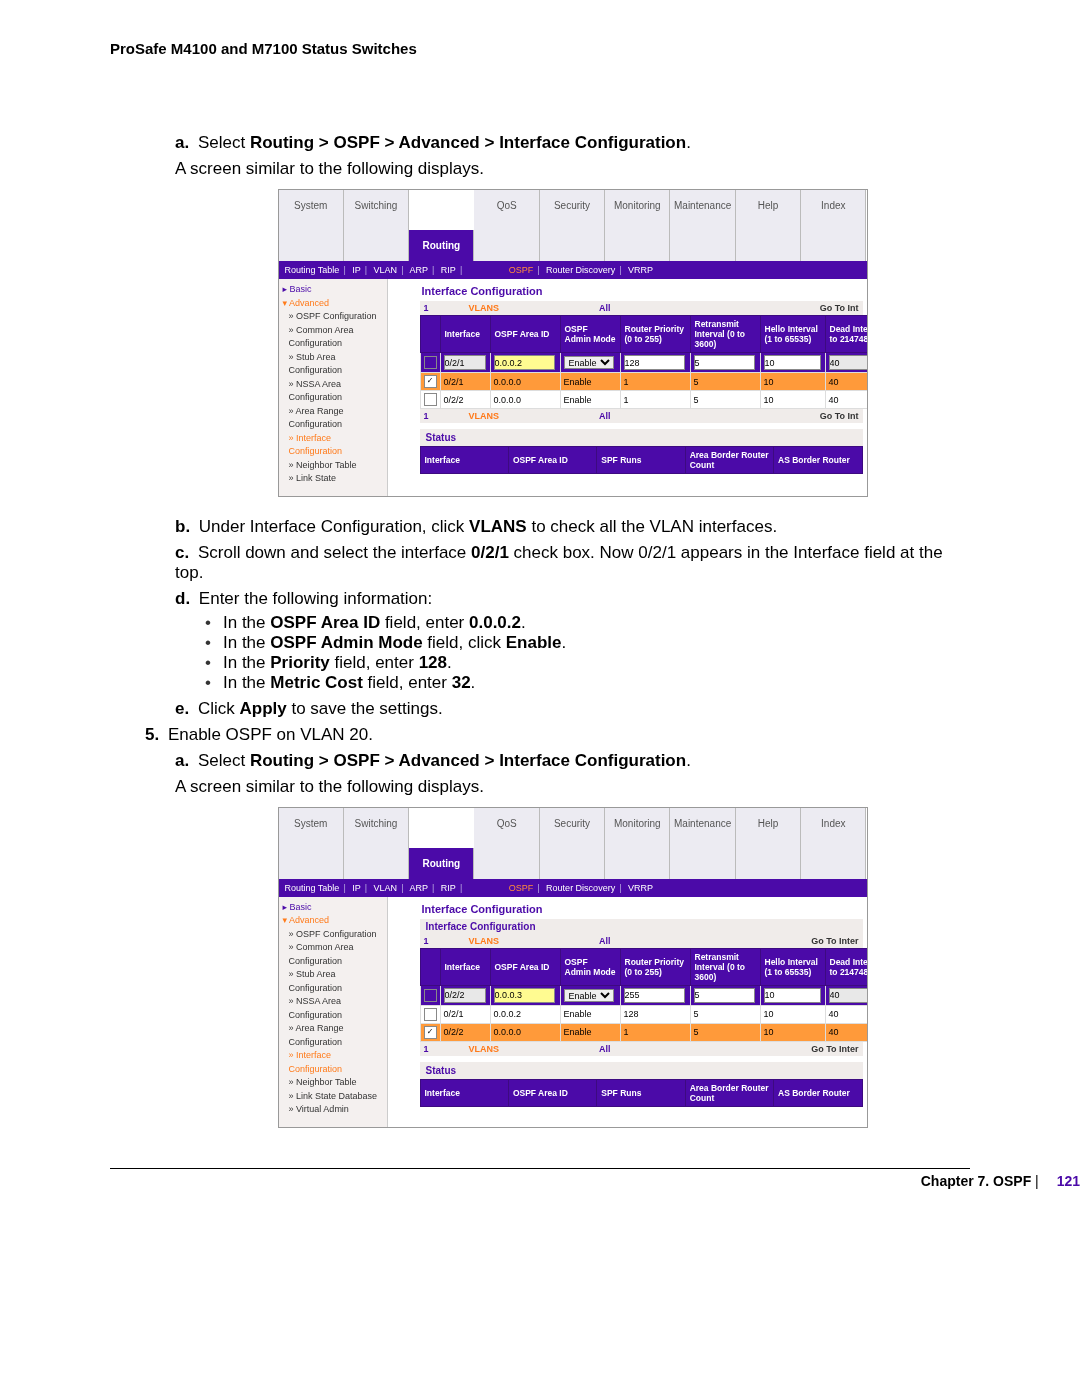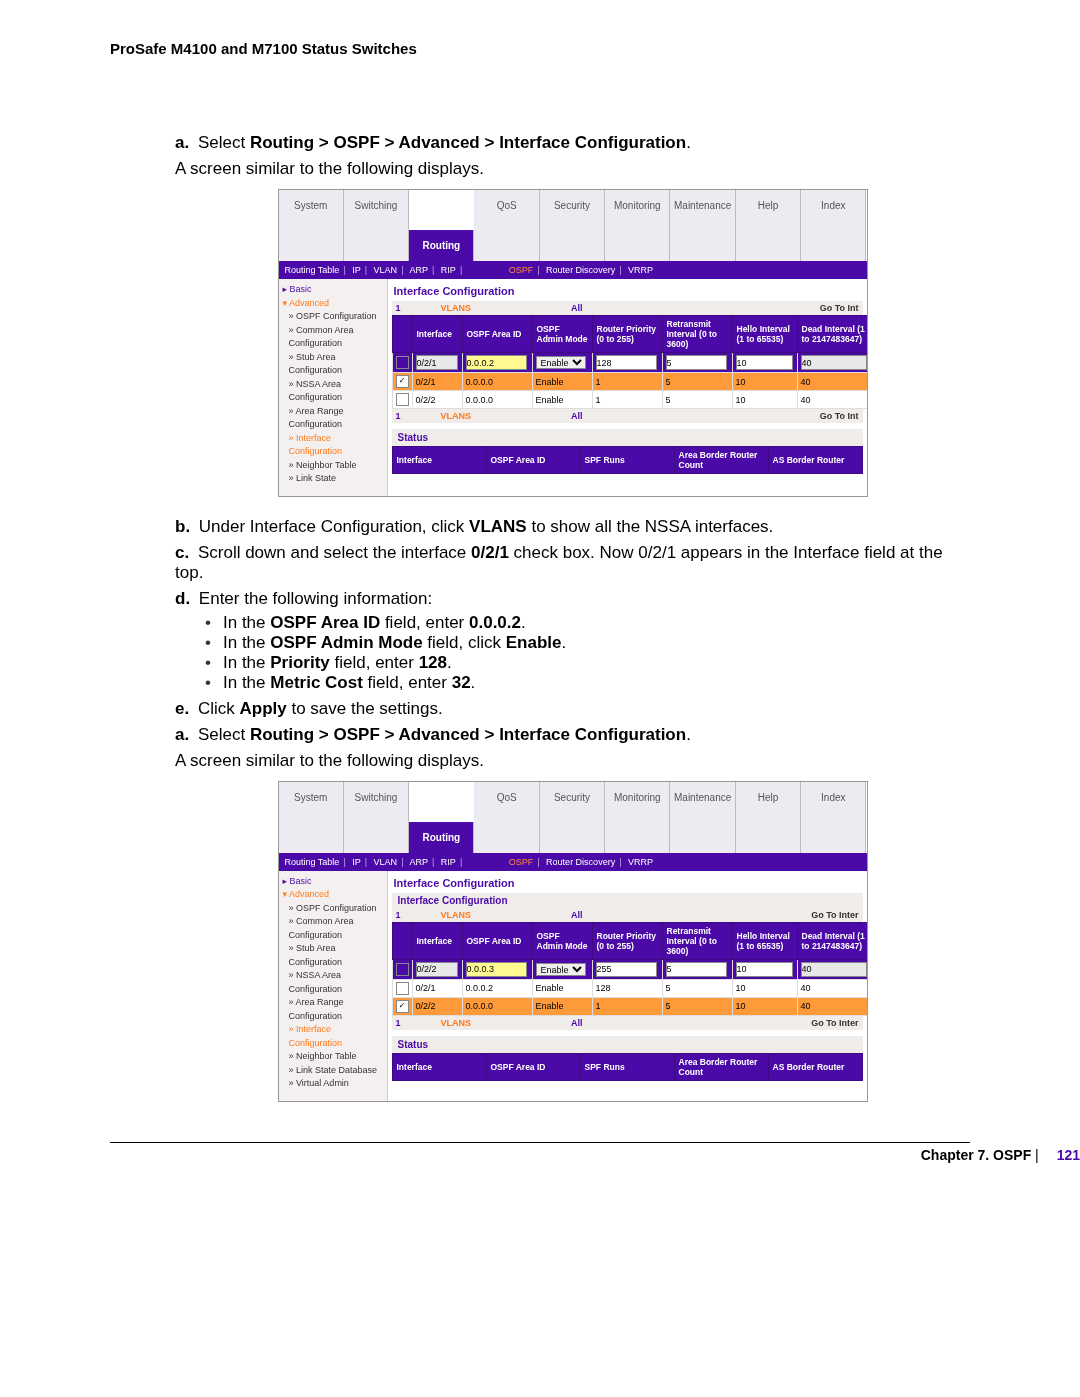--- a/index.html
+++ b/index.html
@@ -44,21 +44,21 @@
   .ui .tabs { display:flex; }
   .ui .tabs div {
     flex:1; text-align:center; padding:10px 0;
     background:#ecebf2; border-right:1px solid #bbb; color:#555;
   }
   .ui .tabs div.active { background:#4b0aa8; color:#fff; font-weight:bold;margin-top:40px; }
   .ui .subnav { background:#4b0aa8; color:#fff; padding:4px 6px; font-size:9px; }
   .ui .subnav span { margin-right:4px; }
   .ui .subnav span.sep { color:#b8a8e0; }
   .ui .subnav span.active { color:#ff8a3c;margin-left:40px; }
-  .ui .main { display:flex; }
+  .ui .main { display:flex;gap:28px; }
   .ui .side { width:100px; background:#f4f0ef; border-right:1px solid #ccc; padding:4px 4px 10px 4px; line-height:1.5;}
   .ui .side .grp { color:#4b0aa8; font-size:9px; }
   .ui .side .grp.active-orange { color:#ff7a1a; }
   .ui .side .itm { color:#333; font-size:9px; padding-left:6px;}
   .ui .panel { flex:1; padding:4px; overflow:hidden;}
   .ui .panel-title { color:#4b0aa8; font-weight:bold; font-size:11px; padding:2px 2px 4px 2px;}
   .ui .banner { background:#f0ecea; padding:2px 4px; display:flex; font-size:9px; gap:40px; }
   .ui .banner .one { color:#4b0aa8; font-weight:bold;}
   .ui .banner .vl { color:#ff7a1a; font-weight:bold;}
   .ui .banner .all { color:#4b0aa8; font-weight:bold; margin-left:60px;}
@@ -212,21 +212,21 @@
           </tbody>
             </table>
         </div>
       </div>
     </div>
   </div>
 
   <ol class="steps">
     <li class="stepL">
       <span class="lbl">b.</span>
-      <span>Under Interface Configuration, click </span><b>VLANS</b><span> to show all the NSSA interfaces.</span>
+      <span>Under Interface Configuration, click </span><b>VLANS</b><span> to check all the VLAN interfaces.</span>
     </li>
     <li class="stepL">
       <span class="lbl">c.</span>
       <span>Scroll down and select the interface </span><b>0/2/1</b><span> check box. Now 0/2/1 appears in the Interface field at the top.</span>
     </li>
     <li class="stepL">
       <span class="lbl">d.</span>
       <span>Enter the following information:</span>
       <ul class="bullets">
         <li><span>In the </span><b>OSPF Area ID</b><span> field, enter </span><b>0.0.0.2</b><span>.</span></li>
@@ -234,20 +234,26 @@
         <li><span>In the </span><b>Priority</b><span> field, enter </span><b>128</b><span>.</span></li>
         <li><span>In the </span><b>Metric Cost</b><span> field, enter </span><b>32</b><span>.</span></li>
       </ul>
     </li>
     <li class="stepL">
       <span class="lbl">e.</span>
       <span>Click </span><b>Apply</b><span> to save the settings.</span>
     </li>
   </ol>
 
+  <ol class="outer" style="margin-left:-30px;">
+    <li class="stepN">
+      <span class="lbl">5.</span>
+      <span>Enable OSPF on VLAN 20.</span>
+    </li>
+  </ol>
 
   <ol class="steps">
     <li class="stepL">
       <span class="lbl">a.</span>
       <span>Select </span><b>Routing &gt; OSPF &gt; Advanced &gt; Interface Configuration</b><span>.</span>
       <div style="margin-top:6px;">A screen similar to the following displays.</div>
     </li>
   </ol>
 
   <div class="screenshot">

